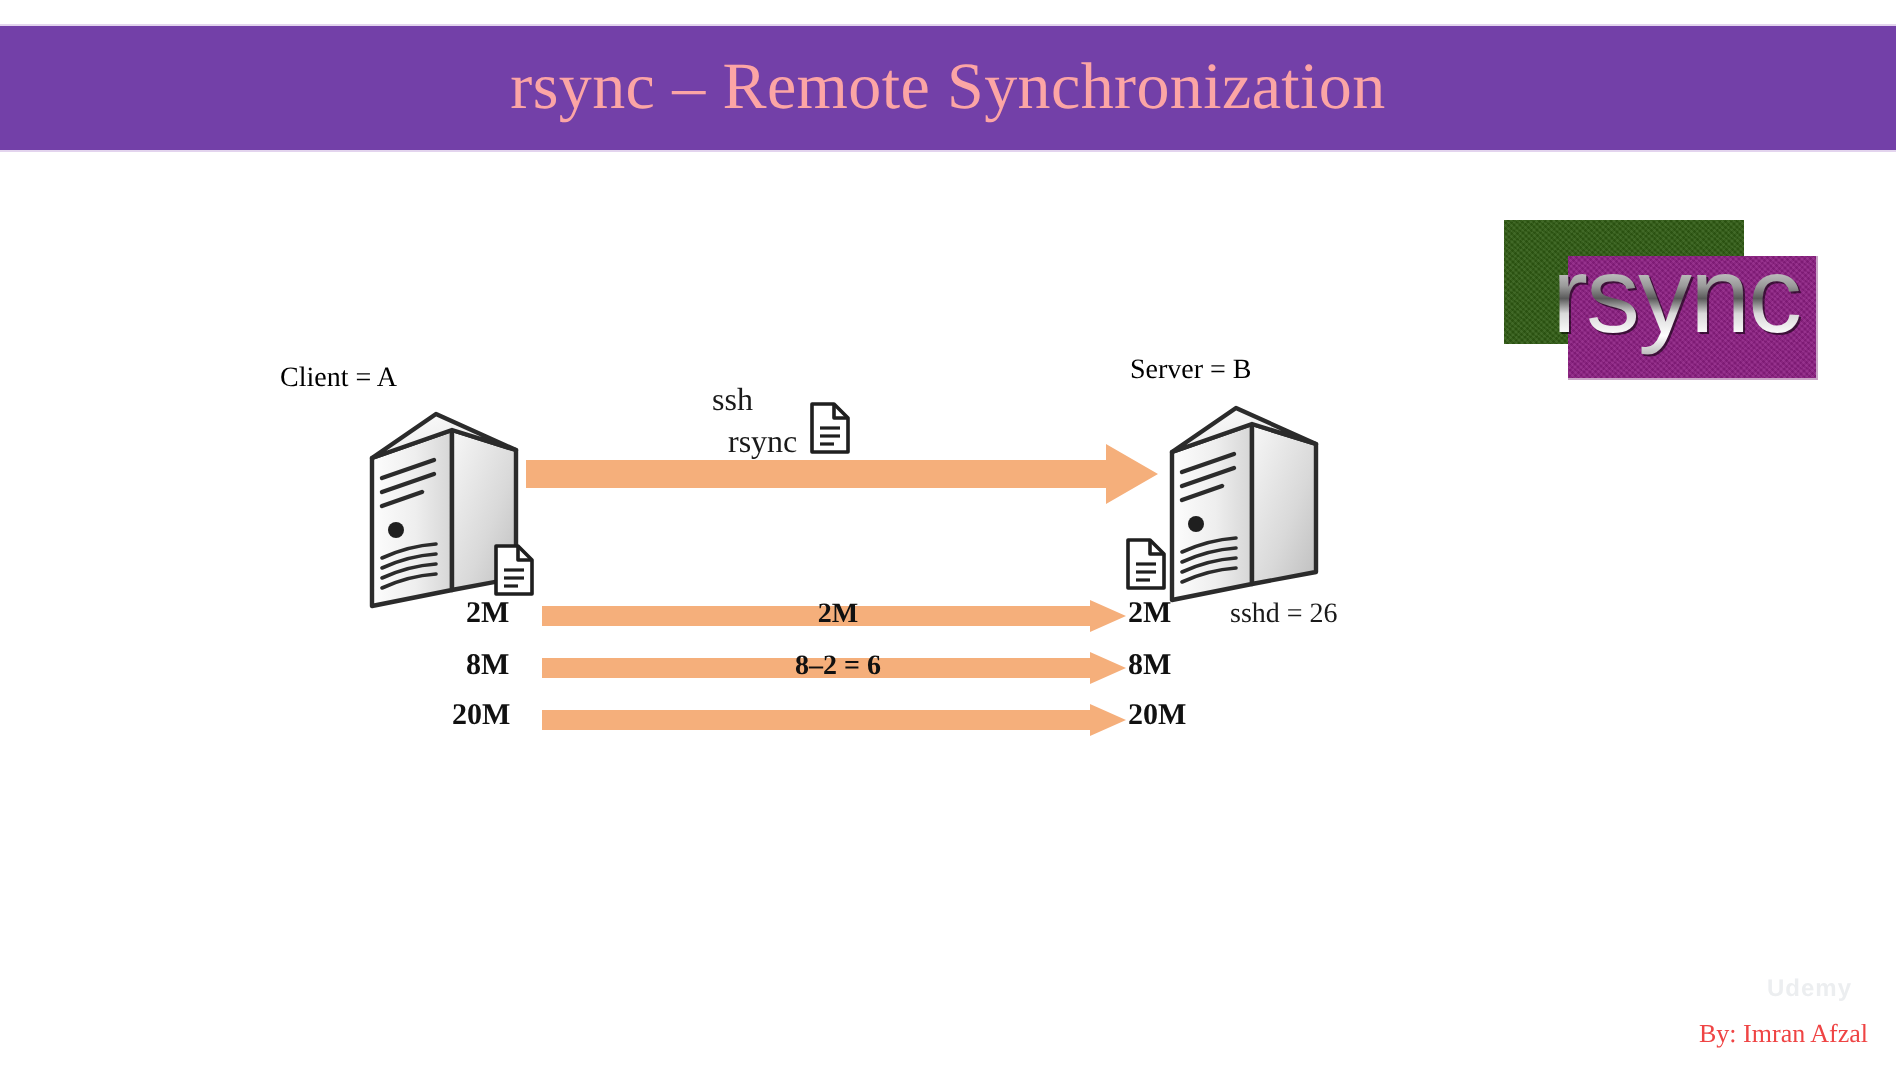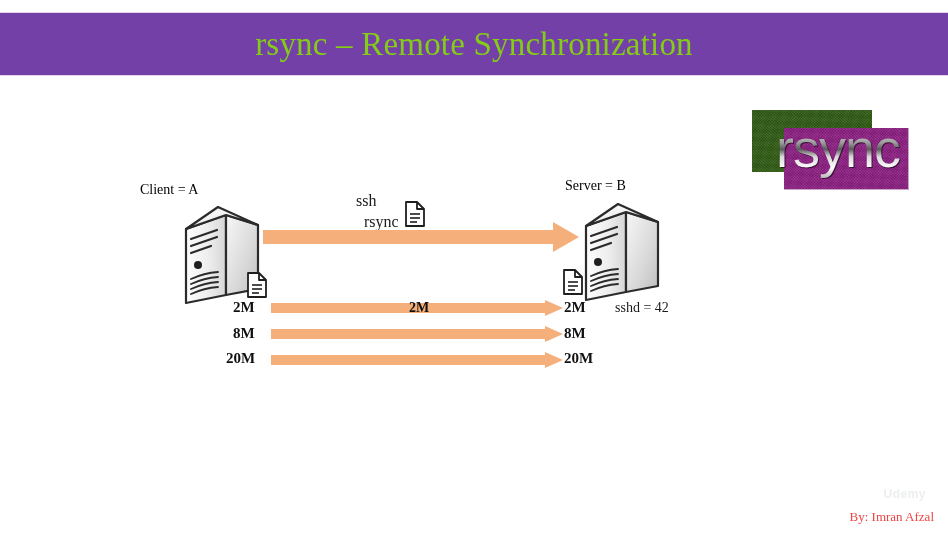--- a/index.html
+++ b/index.html
@@ -25,21 +25,21 @@
     height: 64px;
     background: #7340A8;
     border-top: 1px solid #E3D4EE;
     border-bottom: 1px solid #E3D4EE;
     box-sizing: border-box;
     display: flex;
     align-items: center;
     justify-content: center;
   }
   .title-text {
-    color: #84cc16;
+    color: #fca5a5;
     font-family: "Liberation Serif", "DejaVu Serif", serif;
     font-size: 33px;
     font-weight: 400;
     letter-spacing: 0.2px;
     white-space: nowrap;
   }
 
   
   .logo-wrap {
     position: absolute;
@@ -181,21 +181,21 @@
   <div class="logo-purple"></div>
   <div class="logo-text">rsync</div>
 </div>
 
 <div class="diagram">
 
   <div class="node-label client-label">Client = A</div>
   <div class="node-label server-label">Server = B</div>
   <div class="proto-label ssh-label">ssh</div>
   <div class="proto-label rsync-label">rsync</div>
-  <div class="proto-label sshd-label">sshd = 42</div>
+  <div class="proto-label sshd-label">sshd = 26</div>
 
   <svg class="tower tower-client" width="82" height="104" viewBox="0 0 82 104">
     <defs>
       <linearGradient id="frontG" x1="0" y1="0" x2="1" y2="0">
         <stop offset="0%" stop-color="#fdfdfd"></stop>
         <stop offset="55%" stop-color="#eeeeee"></stop>
         <stop offset="100%" stop-color="#d6d6d6"></stop>
       </linearGradient>
       <linearGradient id="sideG" x1="0" y1="0" x2="1" y2="1">
         <stop offset="0%" stop-color="#f7f7f7"></stop>
@@ -272,20 +272,21 @@
   <svg class="arrow-row" style="left:271px; top:300px;" width="292" height="16" viewBox="0 0 292 16">
     <path d="M0 3 H274 V0 L292 8 L274 16 V13 H0 Z" fill="#F5AF7B"></path>
   </svg>
   <div class="row-mid-label" style="left:334px; top:300px; width:170px;">2M</div>
   <div class="row-side-label" style="left:564px; top:299px;">2M</div>
 
   <div class="row-side-label" style="left:233px; top:325px;">8M</div>
   <svg class="arrow-row" style="left:271px; top:326px;" width="292" height="16" viewBox="0 0 292 16">
     <path d="M0 3 H274 V0 L292 8 L274 16 V13 H0 Z" fill="#F5AF7B"></path>
   </svg>
+  <div class="row-mid-label" style="left:334px; top:326px; width:170px;">8–2 = 6</div>
   <div class="row-side-label" style="left:564px; top:325px;">8M</div>
 
   <div class="row-side-label" style="left:226px; top:350px;">20M</div>
   <svg class="arrow-row" style="left:271px; top:352px;" width="292" height="16" viewBox="0 0 292 16">
     <path d="M0 3 H274 V0 L292 8 L274 16 V13 H0 Z" fill="#F5AF7B"></path>
   </svg>
   <div class="row-side-label" style="left:564px; top:350px;">20M</div>
 
 </div>
 

